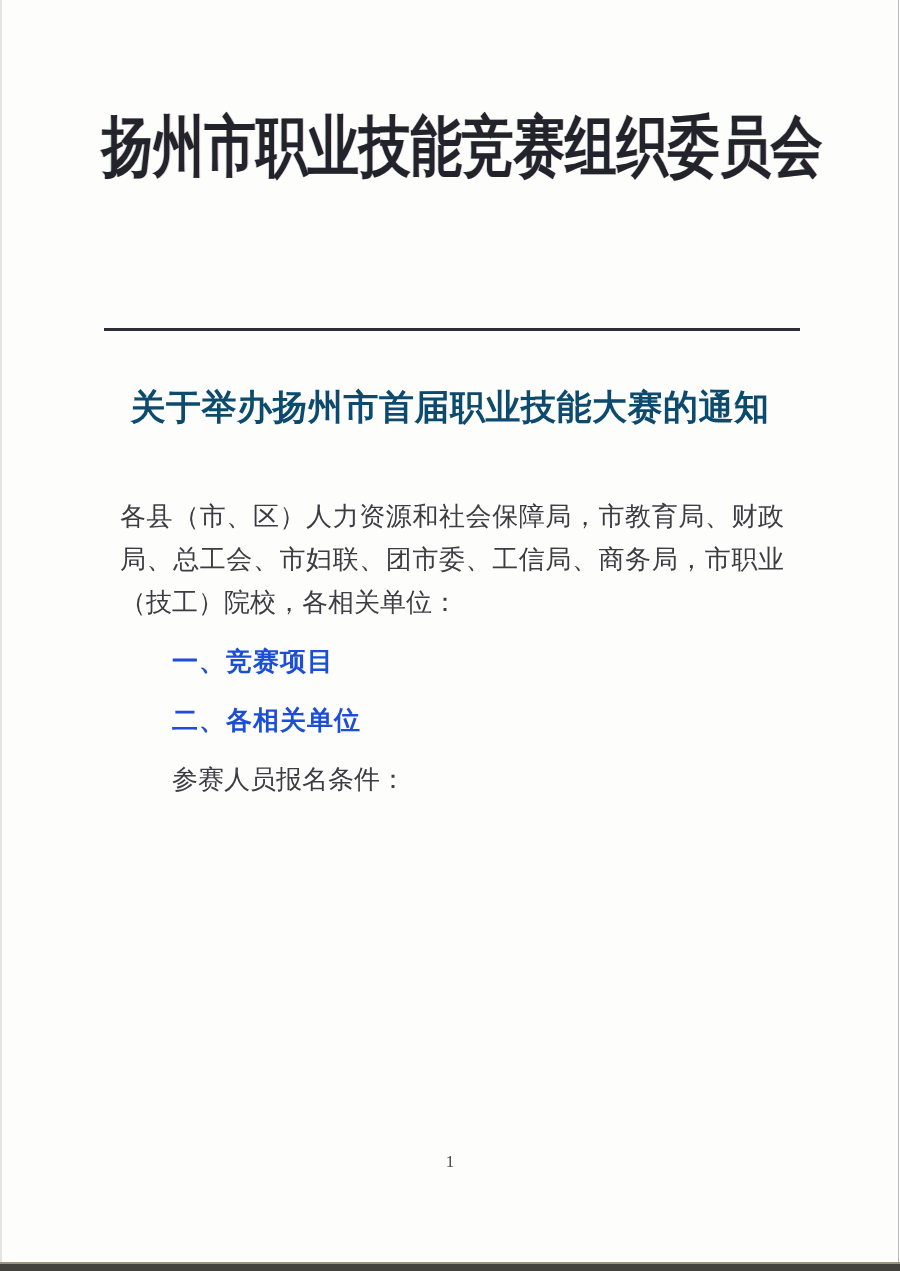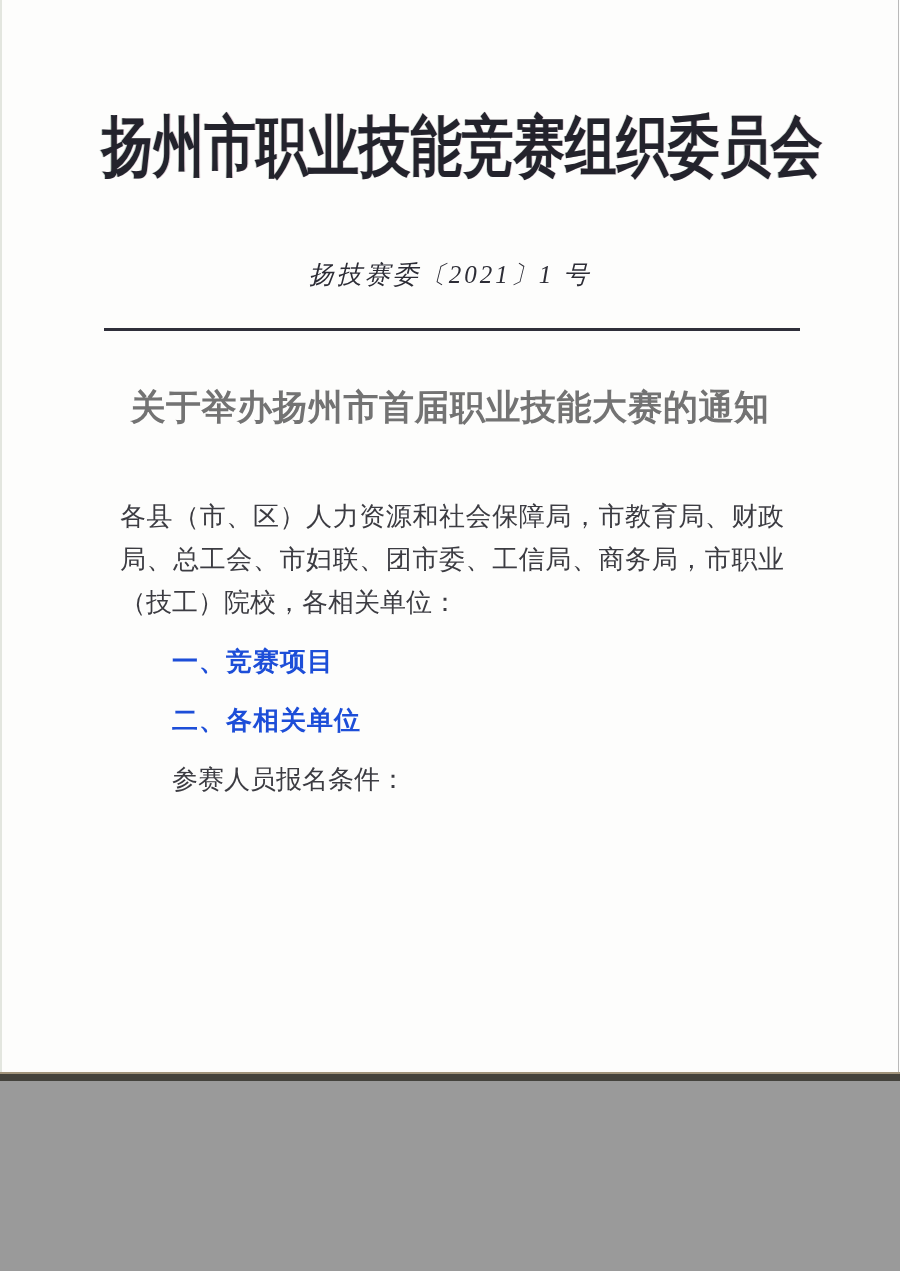--- a/index.html
+++ b/index.html
@@ -4,21 +4,21 @@
 <style>
   html, body {
     margin: 0;
     padding: 0;
     background: #9a9a9a;
     font-family: "Liberation Serif", "DejaVu Serif", serif;
   }
   .scan-page {
     position: relative;
     width: 900px;
-    height: 1081px;
+    height: 1271px;
     margin: 0 auto;
     background: #fdfdfc;
     overflow: hidden;
     color: #3a3a40;
   }
   
   .edge-left {
     position: absolute; left: 0; top: 0; bottom: 0; width: 2px;
     background: #e3e6df;
   }
@@ -74,21 +74,21 @@
 
   .doc-title {
     position: absolute;
     top: 384px;
     left: 0; right: 0;
     margin: 0;
     text-align: center;
     font-size: 35px;
     font-weight: 700;
     letter-spacing: 0.5px;
-    color: #737373;
+    color: #0c4a6e;
   }
 
   .doc-body {
     position: absolute;
     top: 479px;
     left: 104px;
     width: 696px;
     font-size: 26px;
     line-height: 43px;
     text-align: justify;
@@ -124,21 +124,20 @@
 <body>
 
 <div class="scan-page">
 
   <div class="edge-left"></div>
   <div class="edge-right"></div>
   <div class="edge-bottom"></div>
 
   <h1 class="org-title"><span class="stretch">扬州市职业技能竞赛组织委员会</span></h1>
 
-  <div class="doc-number">扬技赛委〔2021〕1 号</div>
 
   <div class="header-rule"></div>
 
   <h2 class="doc-title">关于举办扬州市首届职业技能大赛的通知</h2>
 
   <div class="doc-body">
 
     <p class="salutation">各县（市、区）人力资源和社会保障局，市教育局、财政局、总工会、市妇联、团市委、工信局、商务局，市职业（技工）院校，各相关单位：</p>
 
 

